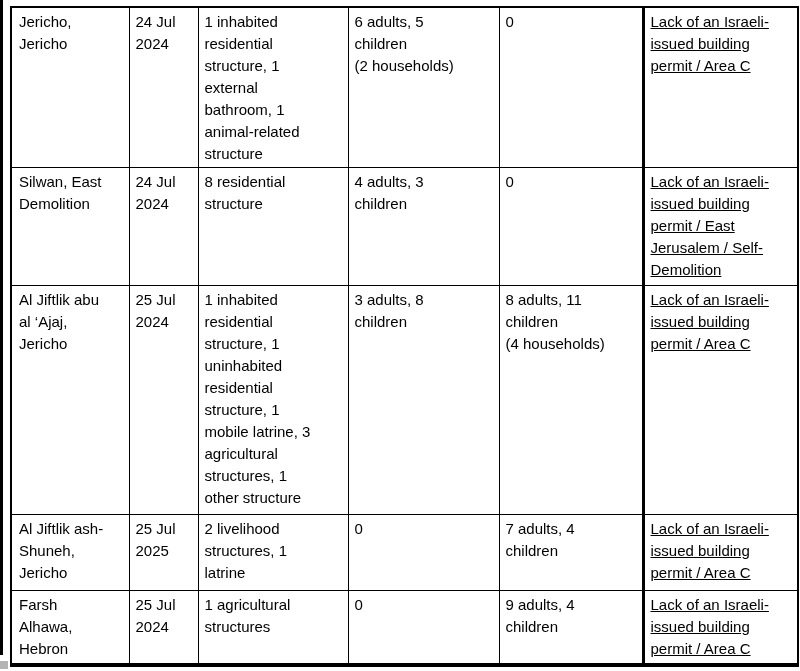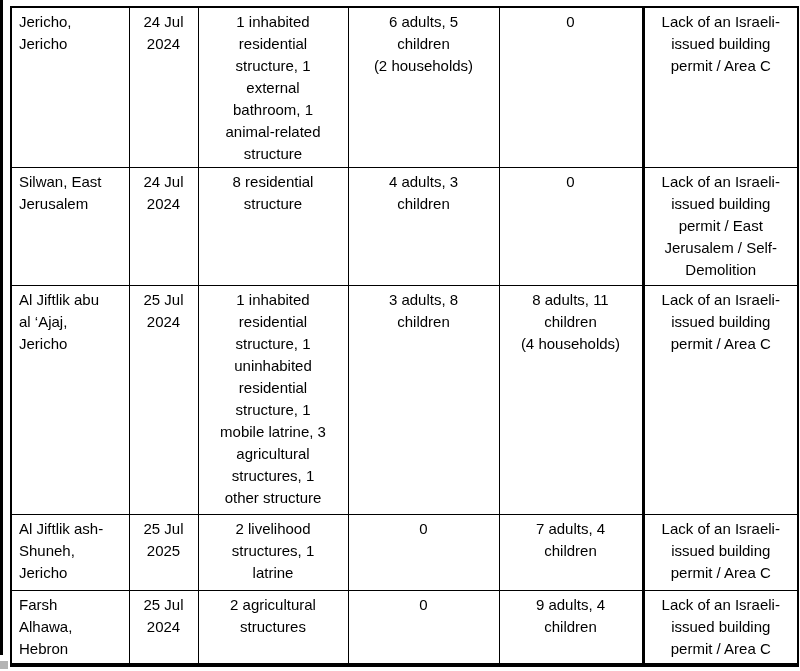--- a/index.html
+++ b/index.html
@@ -35,30 +35,29 @@
     position: absolute;
     left: 10px;
     top: 6px;
     width: 787px;
     border-collapse: collapse;
     table-layout: fixed;
   }
   table.demolitions td {
     border: 1.5px solid #000000;
     vertical-align: top;
-    text-align: center;
     font-size: 15px;
     line-height: 22px;
     padding: 3px 6px 0 6px;
     white-space: pre-line;
     overflow: hidden;
   }
   
   table.demolitions tr td:first-child        { border-left: 2.5px solid #000000; }
-  table.demolitions tr td:last-child         { border-right: 2.5px solid #000000; }
+  table.demolitions tr td:last-child         { border-right: 2.5px solid #000000; text-decoration: underline; }
   table.demolitions tr:first-child td        { border-top: 2.5px solid #000000; }
   table.demolitions tr:last-child td         { border-bottom: 4px solid #000000; }
   
   table.demolitions td.cell-reason           { border-left: 3px solid #000000; }
   
   table.demolitions td.cell-location {
     text-align: left;
     padding-left: 7px;
     padding-right: 4px;
   }
@@ -100,21 +99,21 @@
       <td class="cell-people-displaced">6 adults, 5
 children
 (2 households)</td>
       <td class="cell-people-affected">0</td>
       <td class="cell-reason">Lack of an Israeli-
 issued building
 permit / Area C</td>
     </tr>
     <tr class="r1">
       <td class="cell-location">Silwan, East
-Jerusalem</td>
+Demolition</td>
       <td class="cell-date">24 Jul
 2024</td>
       <td class="cell-structures">8 residential
 structure</td>
       <td class="cell-people-displaced">4 adults, 3
 children</td>
       <td class="cell-people-affected">0</td>
       <td class="cell-reason">Lack of an Israeli-
 issued building
 permit / East
@@ -161,21 +160,21 @@
       <td class="cell-reason">Lack of an Israeli-
 issued building
 permit / Area C</td>
     </tr>
     <tr class="r4">
       <td class="cell-location">Farsh
 Alhawa,
 Hebron</td>
       <td class="cell-date">25 Jul
 2024</td>
-      <td class="cell-structures">2 agricultural
+      <td class="cell-structures">1 agricultural
 structures</td>
       <td class="cell-people-displaced">0</td>
       <td class="cell-people-affected">9 adults, 4
 children</td>
       <td class="cell-reason">Lack of an Israeli-
 issued building
 permit / Area C</td>
     </tr>
   </tbody>
 </table>

